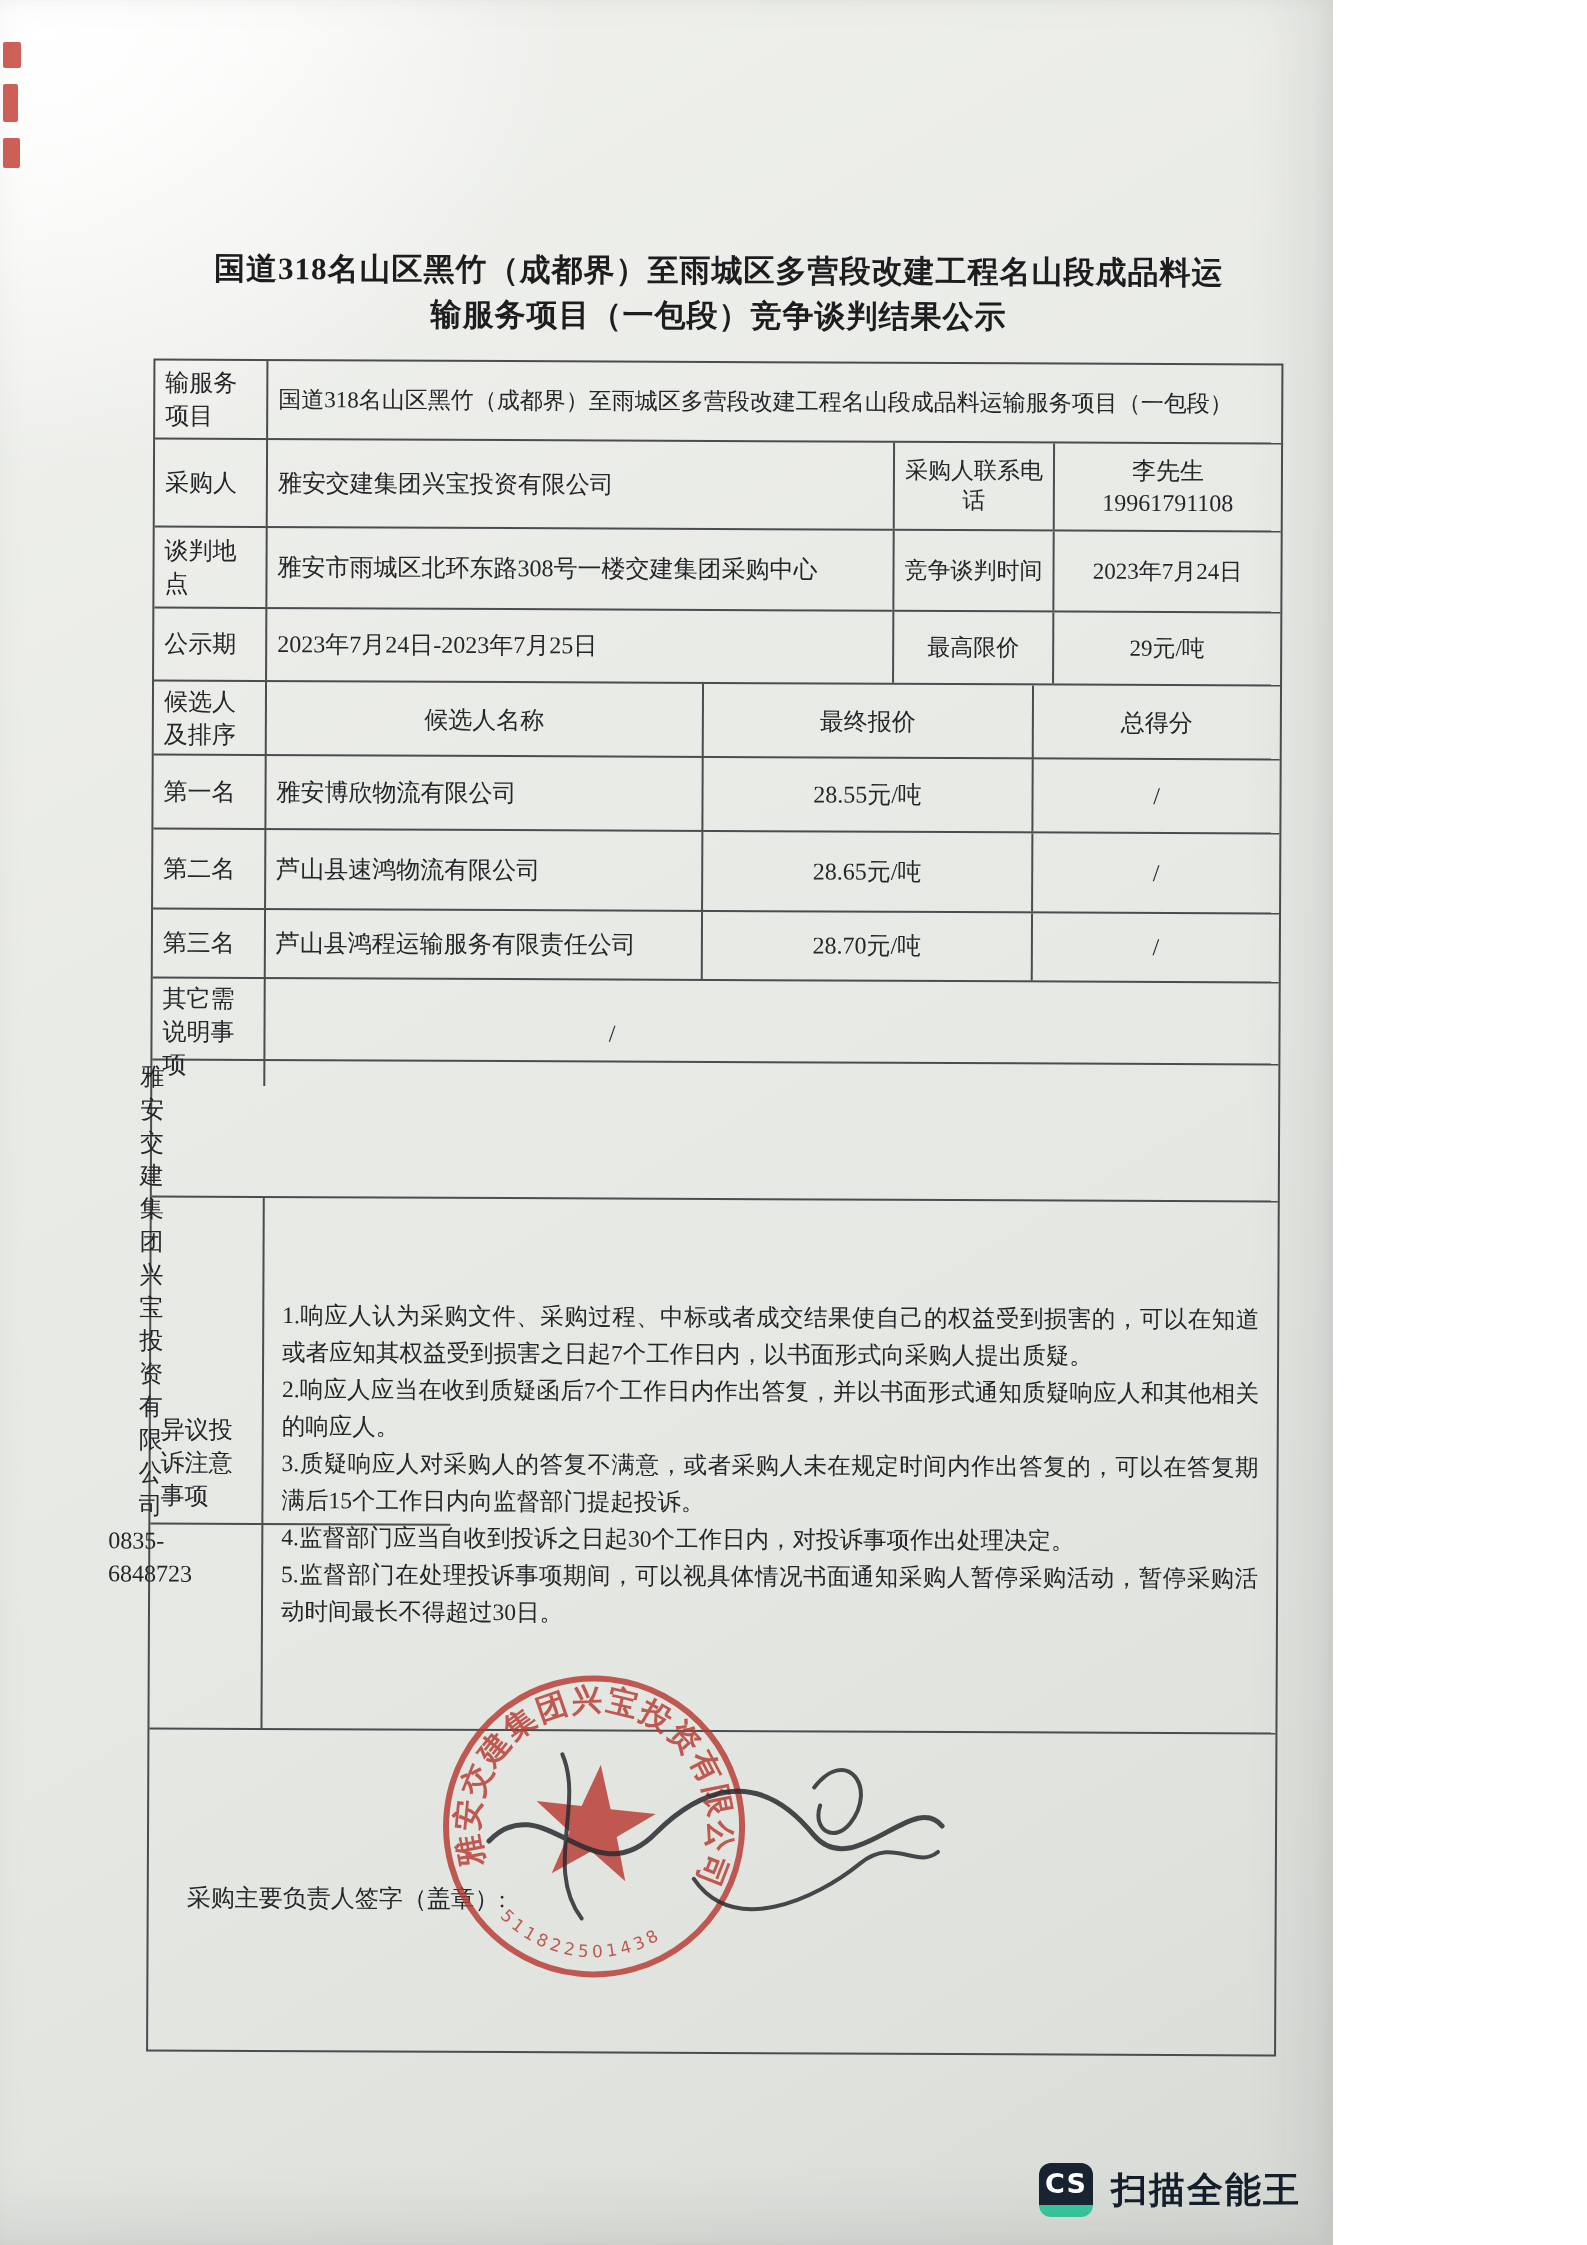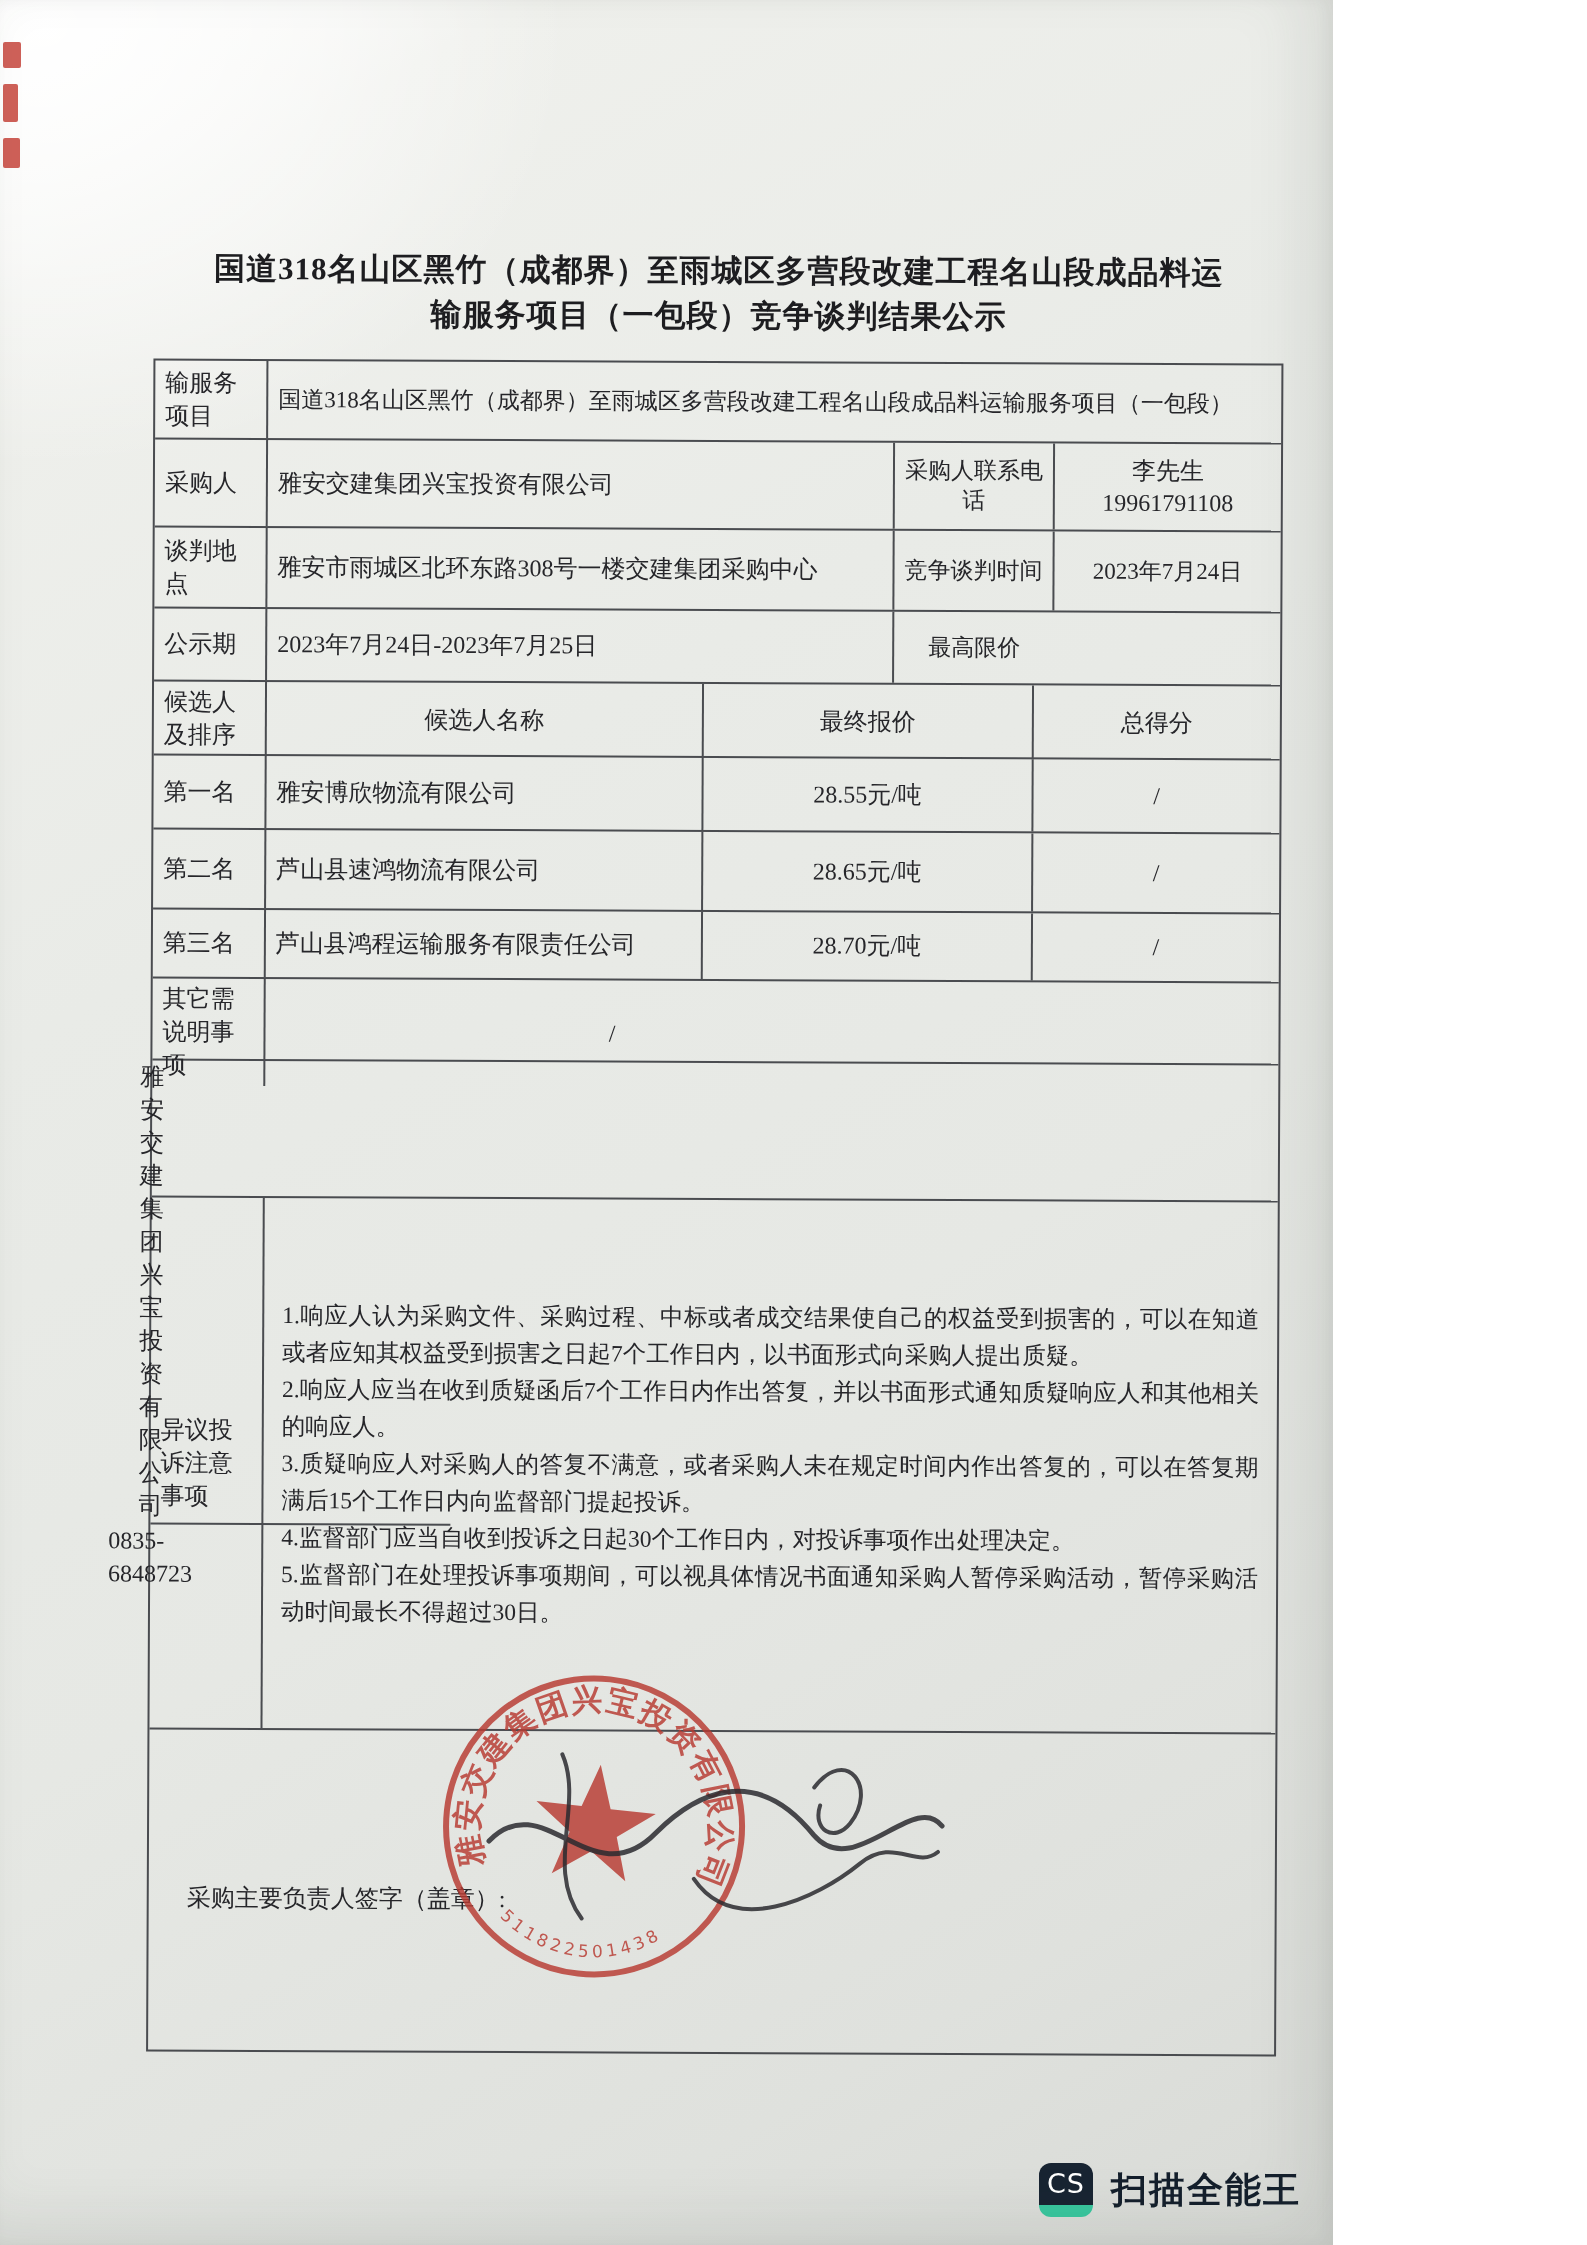--- a/index.html
+++ b/index.html
@@ -39,21 +39,21 @@
   .complaint-line{text-align:justify;font-size:23.5px;line-height:37px;}
   .sig-row{position:relative;height:320px;}
   .sig-label{position:absolute;left:38px;top:152px;font-size:24px;}
   .seal{position:absolute;left:245px;top:-95px;overflow:visible;}
 
   .watermark{position:absolute;right:32px;bottom:28px;display:flex;align-items:center;
              font-family:"DejaVu Sans","Liberation Sans",sans-serif;}
   .wm-icon{width:54px;height:54px;border-radius:12px;
            background:linear-gradient(#182432 0%,#182432 78%,#38c79e 78%,#38c79e 100%);
            display:flex;align-items:flex-start;justify-content:center;}
-  .wm-icon span{color:#fff;font-weight:normal;font-size:27px;line-height:42px;letter-spacing:1px;}
+  .wm-icon span{color:#fff;font-weight:bold;font-size:27px;line-height:42px;letter-spacing:1px;}
   .wm-text{margin-left:18px;font-size:36px;font-weight:bold;color:#141f2c;letter-spacing:2px;}
 </style>
 </head>
 <body>
 
 <div class="page">
   <div class="corner-light"></div>
 
   <div class="edge-marks">
     <span></span>
@@ -88,20 +88,21 @@
         <div class="c lab">谈判地点</div>
         <div class="c">雅安市雨城区北环东路308号一楼交建集团采购中心</div>
         <div class="c center small">竞争谈判时间</div>
         <div class="c center small">2023年7月24日</div>
       </div>
 
       <div class="row g-info" style="height:71px">
         <div class="c lab">公示期</div>
         <div class="c">2023年7月24日-2023年7月25日</div>
         <div class="c center small">最高限价</div>
+        <div class="c center small">29元/吨</div>
       </div>
 
       <div class="row g-cand" style="height:72px">
         <div class="c lab">候选人及排序</div>
         <div class="c center">候选人名称</div>
         <div class="c center">最终报价</div>
         <div class="c center">总得分</div>
       </div>
 
       <div class="row g-cand" style="height:72px">

